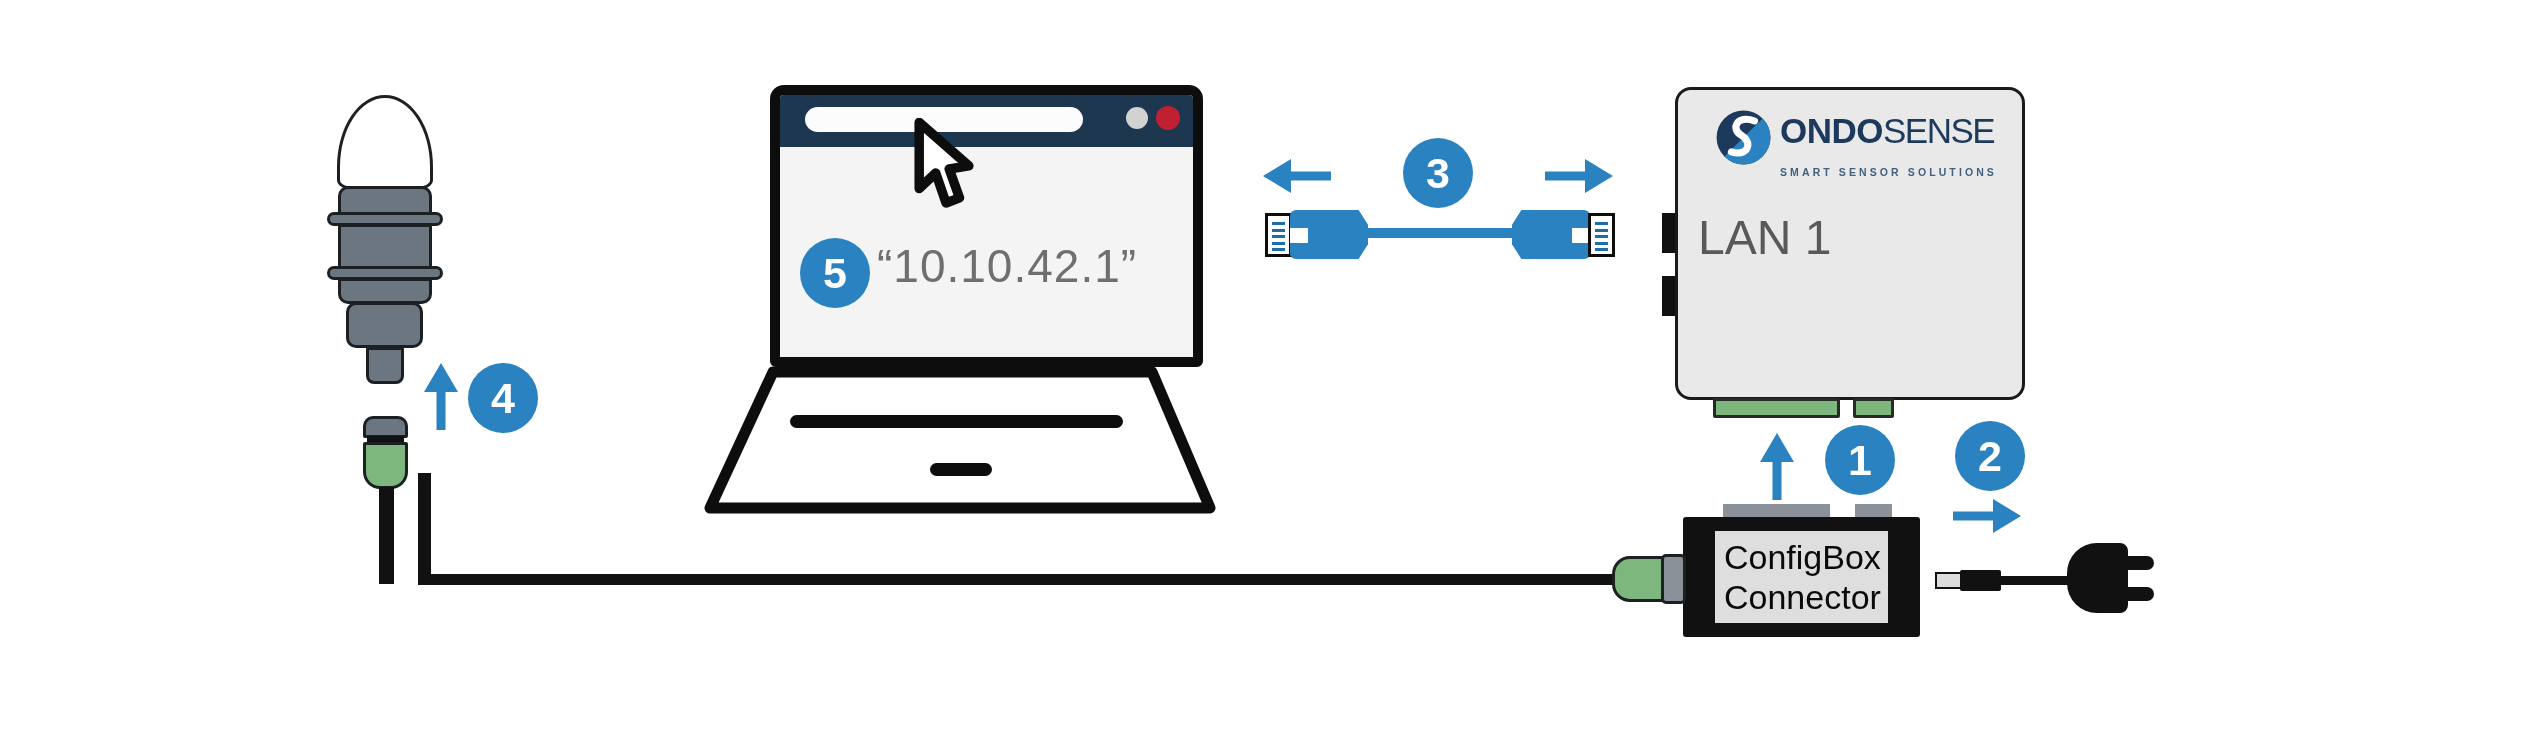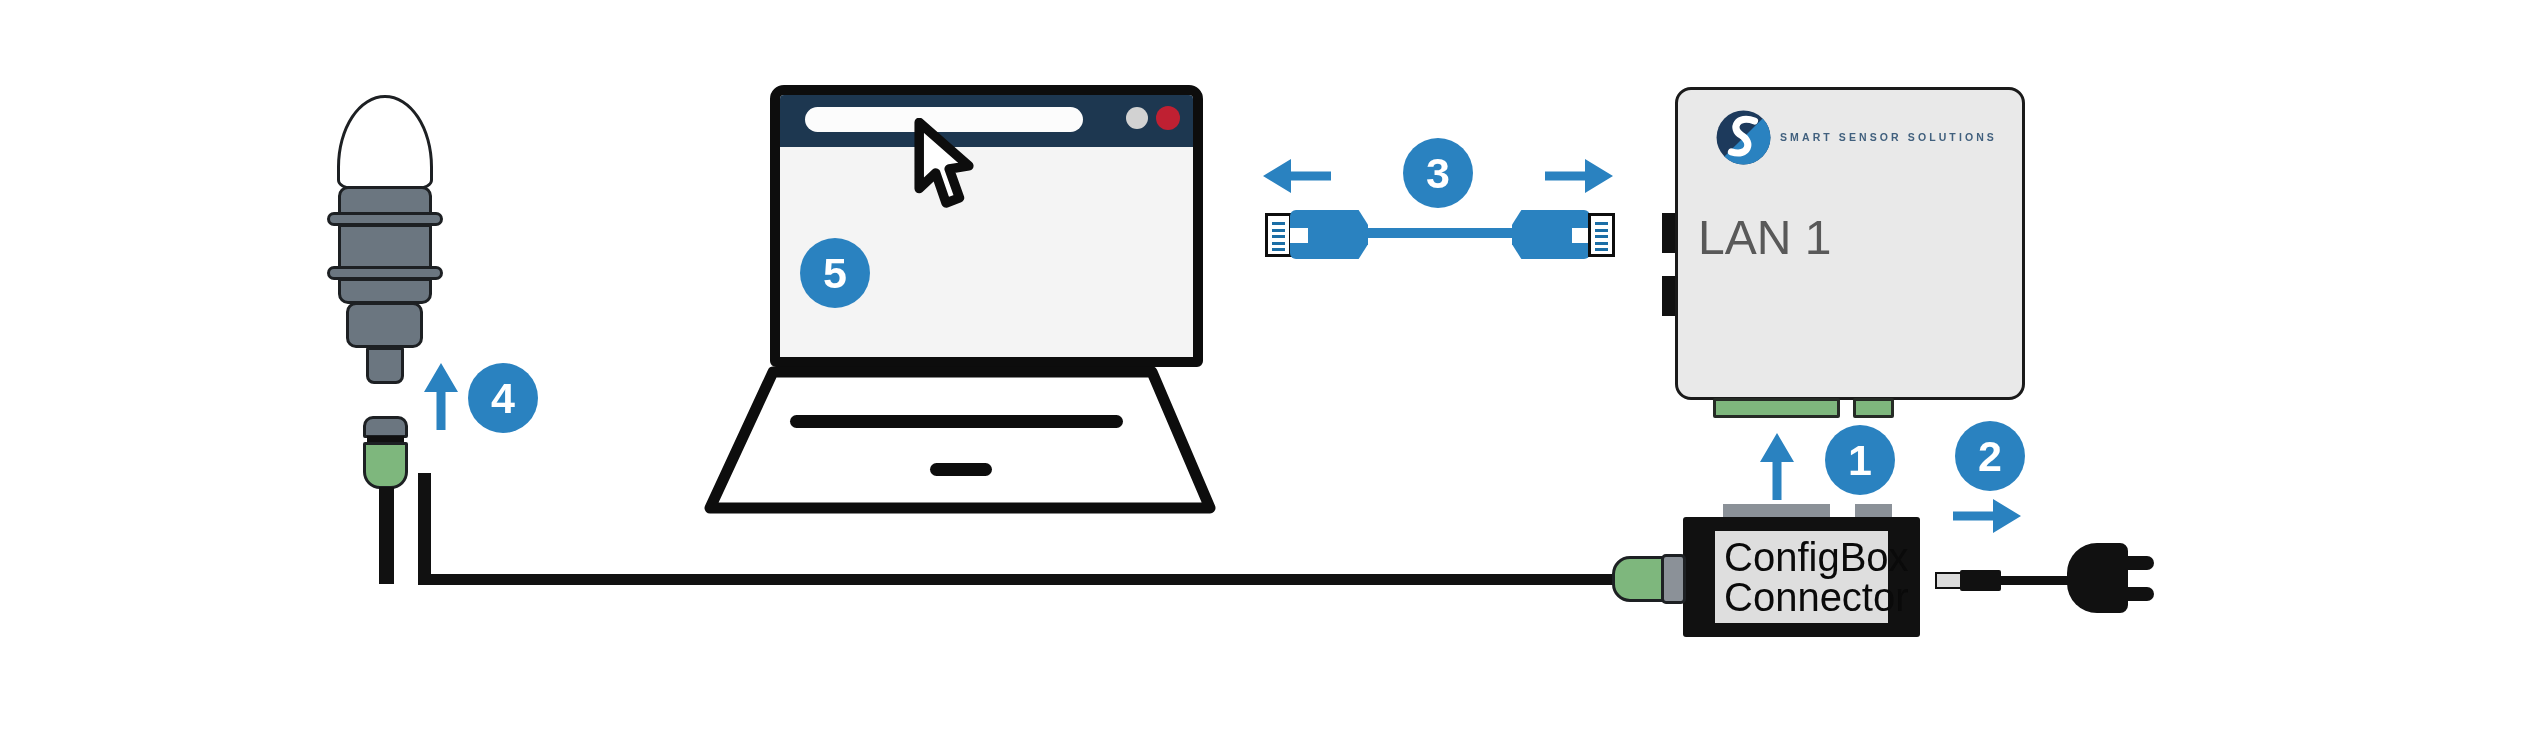--- a/index.html
+++ b/index.html
@@ -53,22 +53,22 @@
   .logo-ondo{font-weight:bold;}
   .logo-sense{font-weight:300;letter-spacing:-1.5px;}
   .logo-tagline{
     font-size:10.5px;letter-spacing:3.1px;color:#41607e;margin-top:18px;
     font-weight:bold;white-space:nowrap;
   }
   .lan-label{font-size:48px;color:var(--lan-text-gray,#595959);line-height:1;white-space:nowrap;}
   .port{background:var(--connector-green,#7eb77d);border:3px solid #262b26;border-radius:2px;}
   
   .cb-label{
-    background:#dedede;color:#0a0a0a;font-size:40px;line-height:40px;
-    padding:6px 0 0 9px;white-space:nowrap;text-align:center;
+    background:#dedede;color:#0a0a0a;font-size:34px;line-height:40px;
+    padding:6px 0 0 9px;white-space:nowrap;
   }
   text, svg{pointer-events:none;}
 </style>
 </head>
 <body>
 
 <div id="canvas">
 
   <div>
     <div class="abs" style="left:337px;top:95px;width:96px;height:95px;background:#fff;border:3px solid #1d2023;border-radius:48px 48px 16px 16px / 72px 72px 10px 10px;"></div>
@@ -107,20 +107,21 @@
 
   <svg class="abs" style="left:690px;top:350px;" width="540" height="170" viewBox="0 0 540 170">
     <polygon points="83,22 462,22 520,158 20,158" fill="#ffffff" stroke="#0d0d0d" stroke-width="11" stroke-linejoin="round"></polygon>
   </svg>
   <div class="abs kb-line" style="left:790px;top:415px;width:333px;height:13px;"></div>
   <div class="abs kb-line" style="left:930px;top:463px;width:62px;height:13px;"></div>
 
   <div class="abs badge" style="left:800px;top:238px;">
     <span>5</span>
   </div>
+  <div class="abs ip-text" style="left:877px;top:243px;">“10.10.42.1”</div>
   <svg class="abs" style="left:913px;top:118px;" width="62" height="106" viewBox="0 0 30 51">
     <path d="M3 2 L3 34 L11 26.5 L16 41 L22.5 38.5 L17.5 24.5 L27 23 Z" fill="#fff" stroke="#0d0d0d" stroke-width="4.6" stroke-linejoin="round"></path>
   </svg>
 
   <svg class="abs arrow" style="left:1263px;top:159px;" width="68" height="34" viewBox="0 0 68 34">
     <path fill="currentColor" d="M0 17 L28 0 L28 12.5 L68 12.5 L68 21.5 L28 21.5 L28 34 Z"></path>
   </svg>
   <div class="abs badge" style="left:1403px;top:138px;">
     <span>3</span>
   </div>
@@ -141,20 +142,23 @@
   <div class="abs black-part" style="left:1662px;top:213px;width:15px;height:40px;"></div>
   <div class="abs black-part" style="left:1662px;top:276px;width:15px;height:40px;"></div>
   <div class="abs os-box" style="left:1675px;top:87px;width:350px;height:313px;"></div>
 
   <svg class="abs" style="left:1716px;top:110px;" width="55" height="55" viewBox="0 0 100 100">
     <circle cx="50" cy="50" r="49" fill="var(--logo-navy,#1d3a5c)"></circle>
     <path d="M50 1 A49 49 0 0 1 50 99 Z" transform="rotate(45 50 50)" fill="var(--accent-blue,#2a82c0)"></path>
     <path d="M70 20 C38 8 26 34 46 46 C68 59 58 86 28 76" fill="none" stroke="#fff" stroke-width="13" stroke-linecap="round"></path>
   </svg>
   <div class="abs" style="left:1780px;top:113px;">
+    <div class="logo-line">
+      <span class="logo-ondo">ONDO</span><span class="logo-sense">SENSE</span>
+    </div>
     <div class="logo-tagline">SMART SENSOR SOLUTIONS</div>
   </div>
 
   <div class="abs lan-label" style="left:1698px;top:214px;">LAN 1</div>
 
   <div class="abs port" style="left:1713px;top:398px;width:127px;height:20px;"></div>
   <div class="abs port" style="left:1853px;top:398px;width:41px;height:20px;"></div>
 
   <svg class="abs arrow" style="left:1758px;top:433px;" width="38" height="67" viewBox="0 0 34 67">
     <path fill="currentColor" d="M17 0 L34 29 L21.5 29 L21.5 67 L12.5 67 L12.5 29 L0 29 Z"></path>

